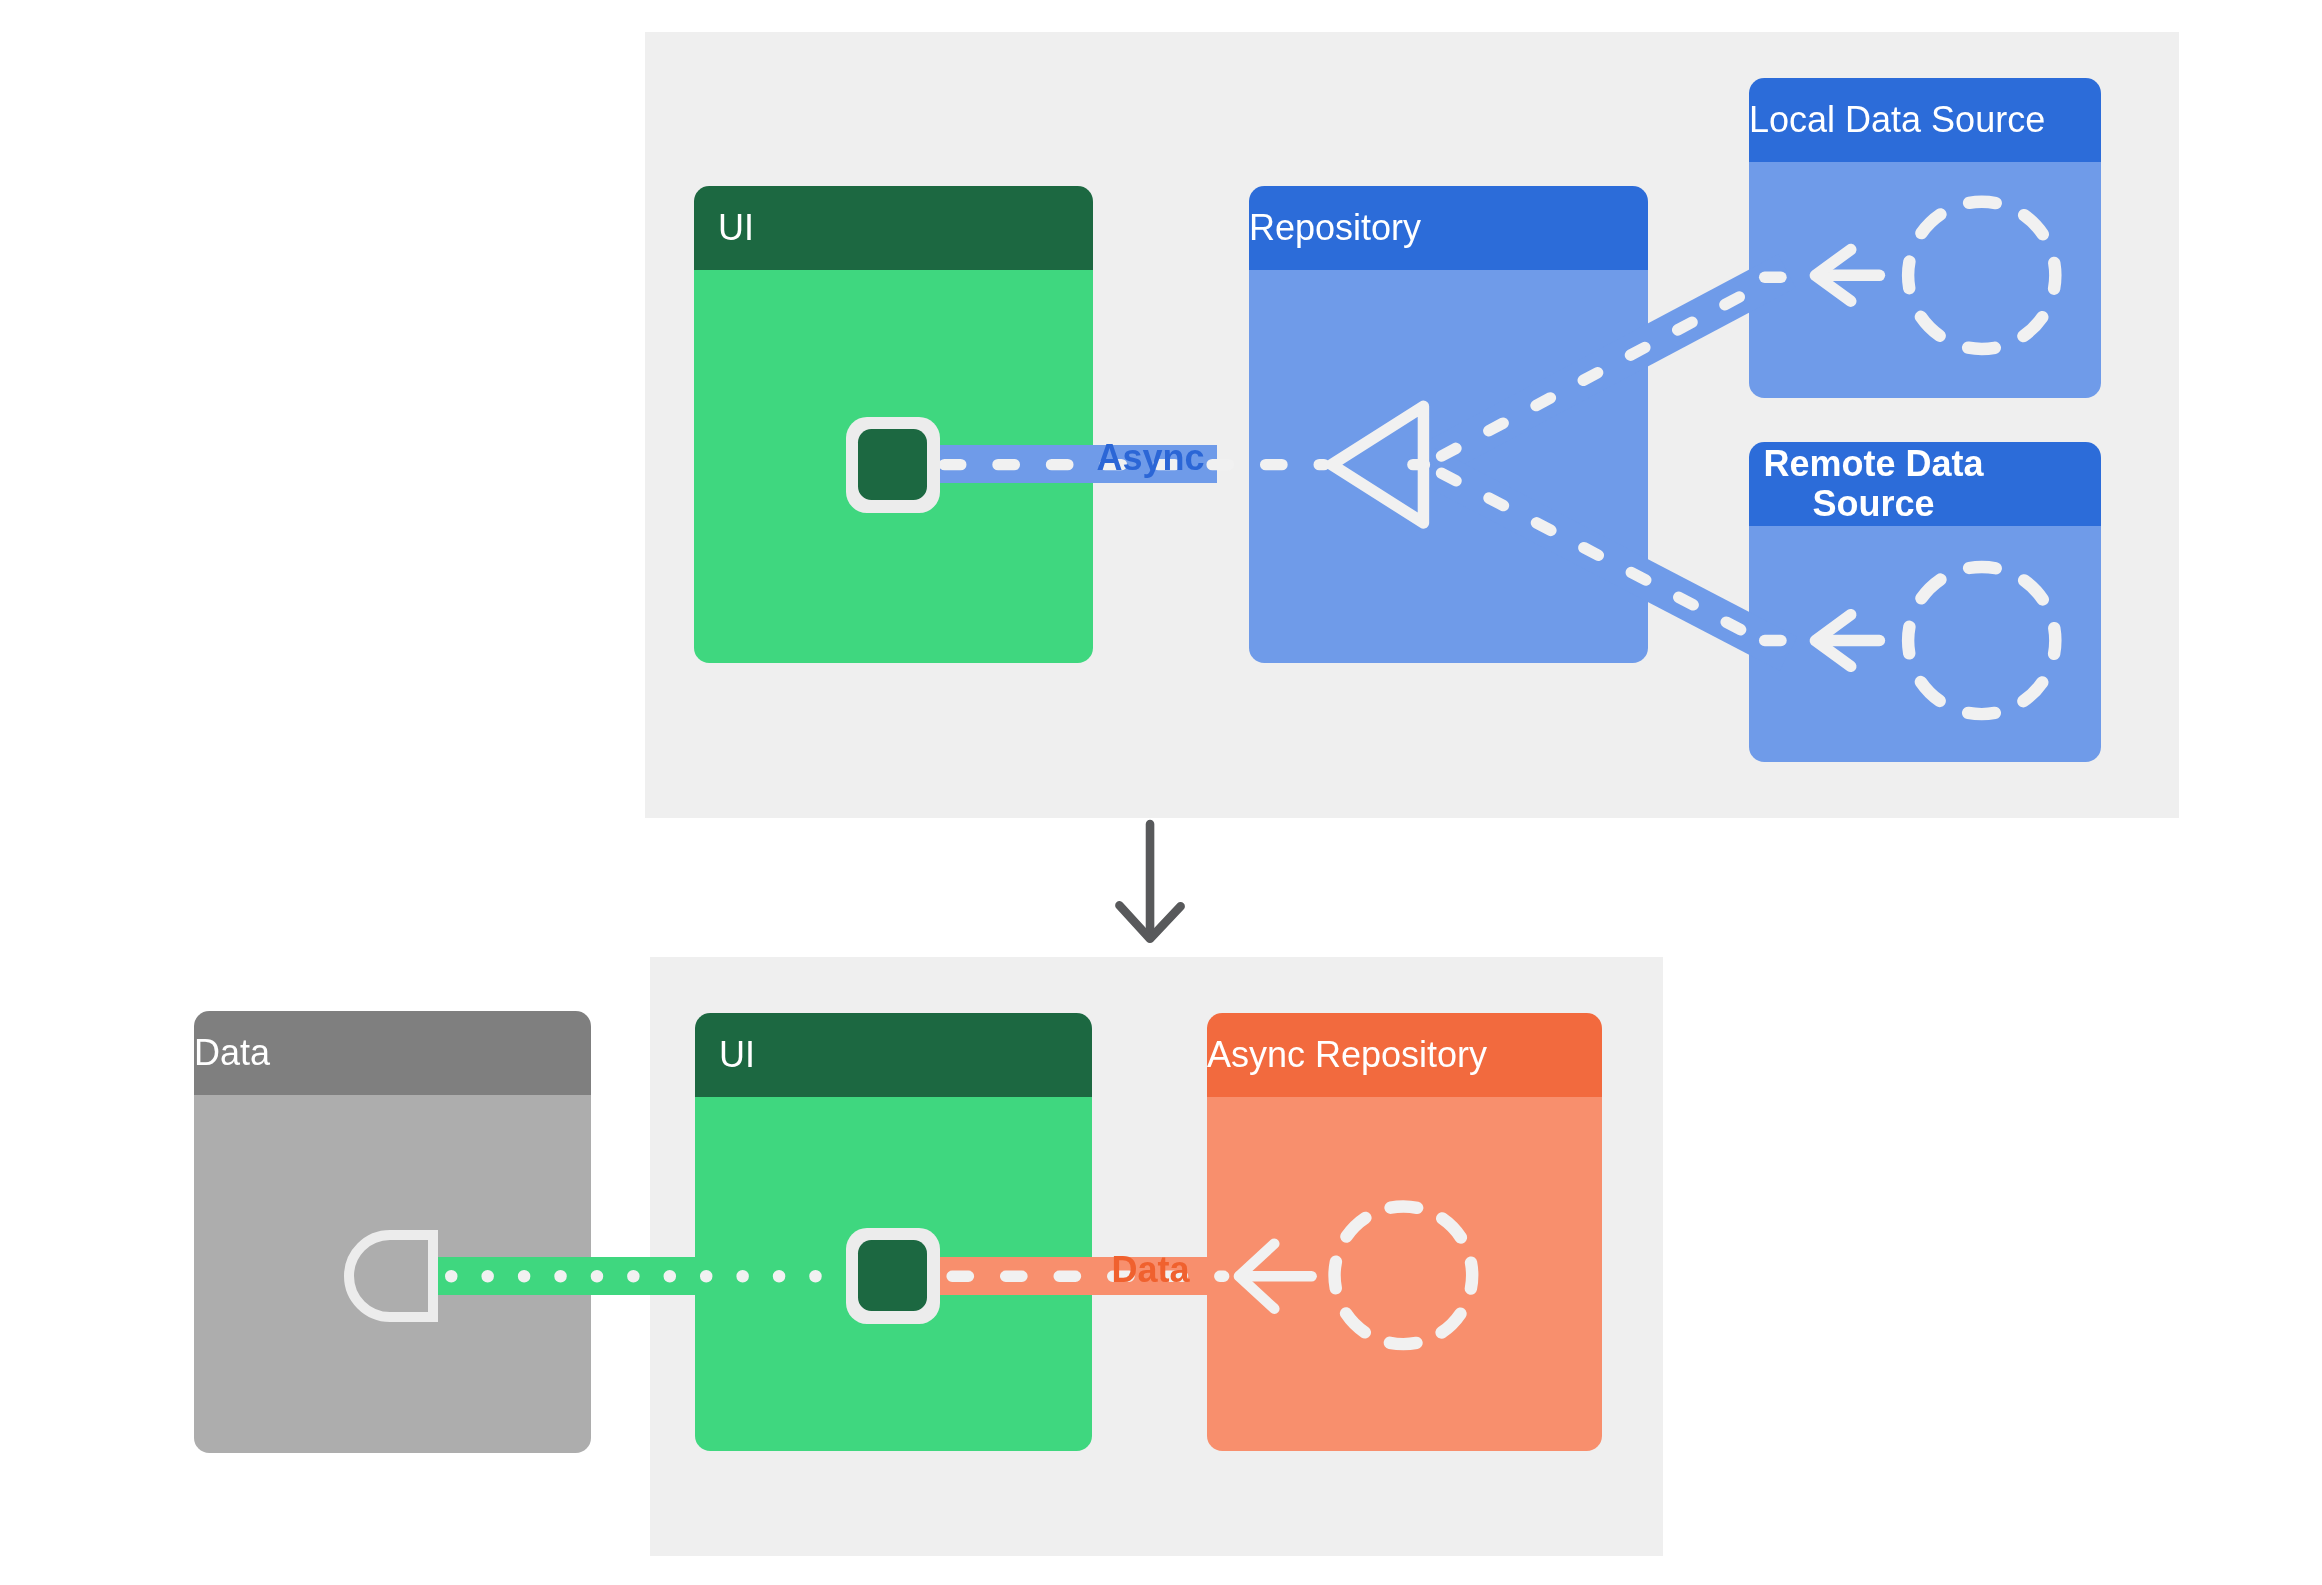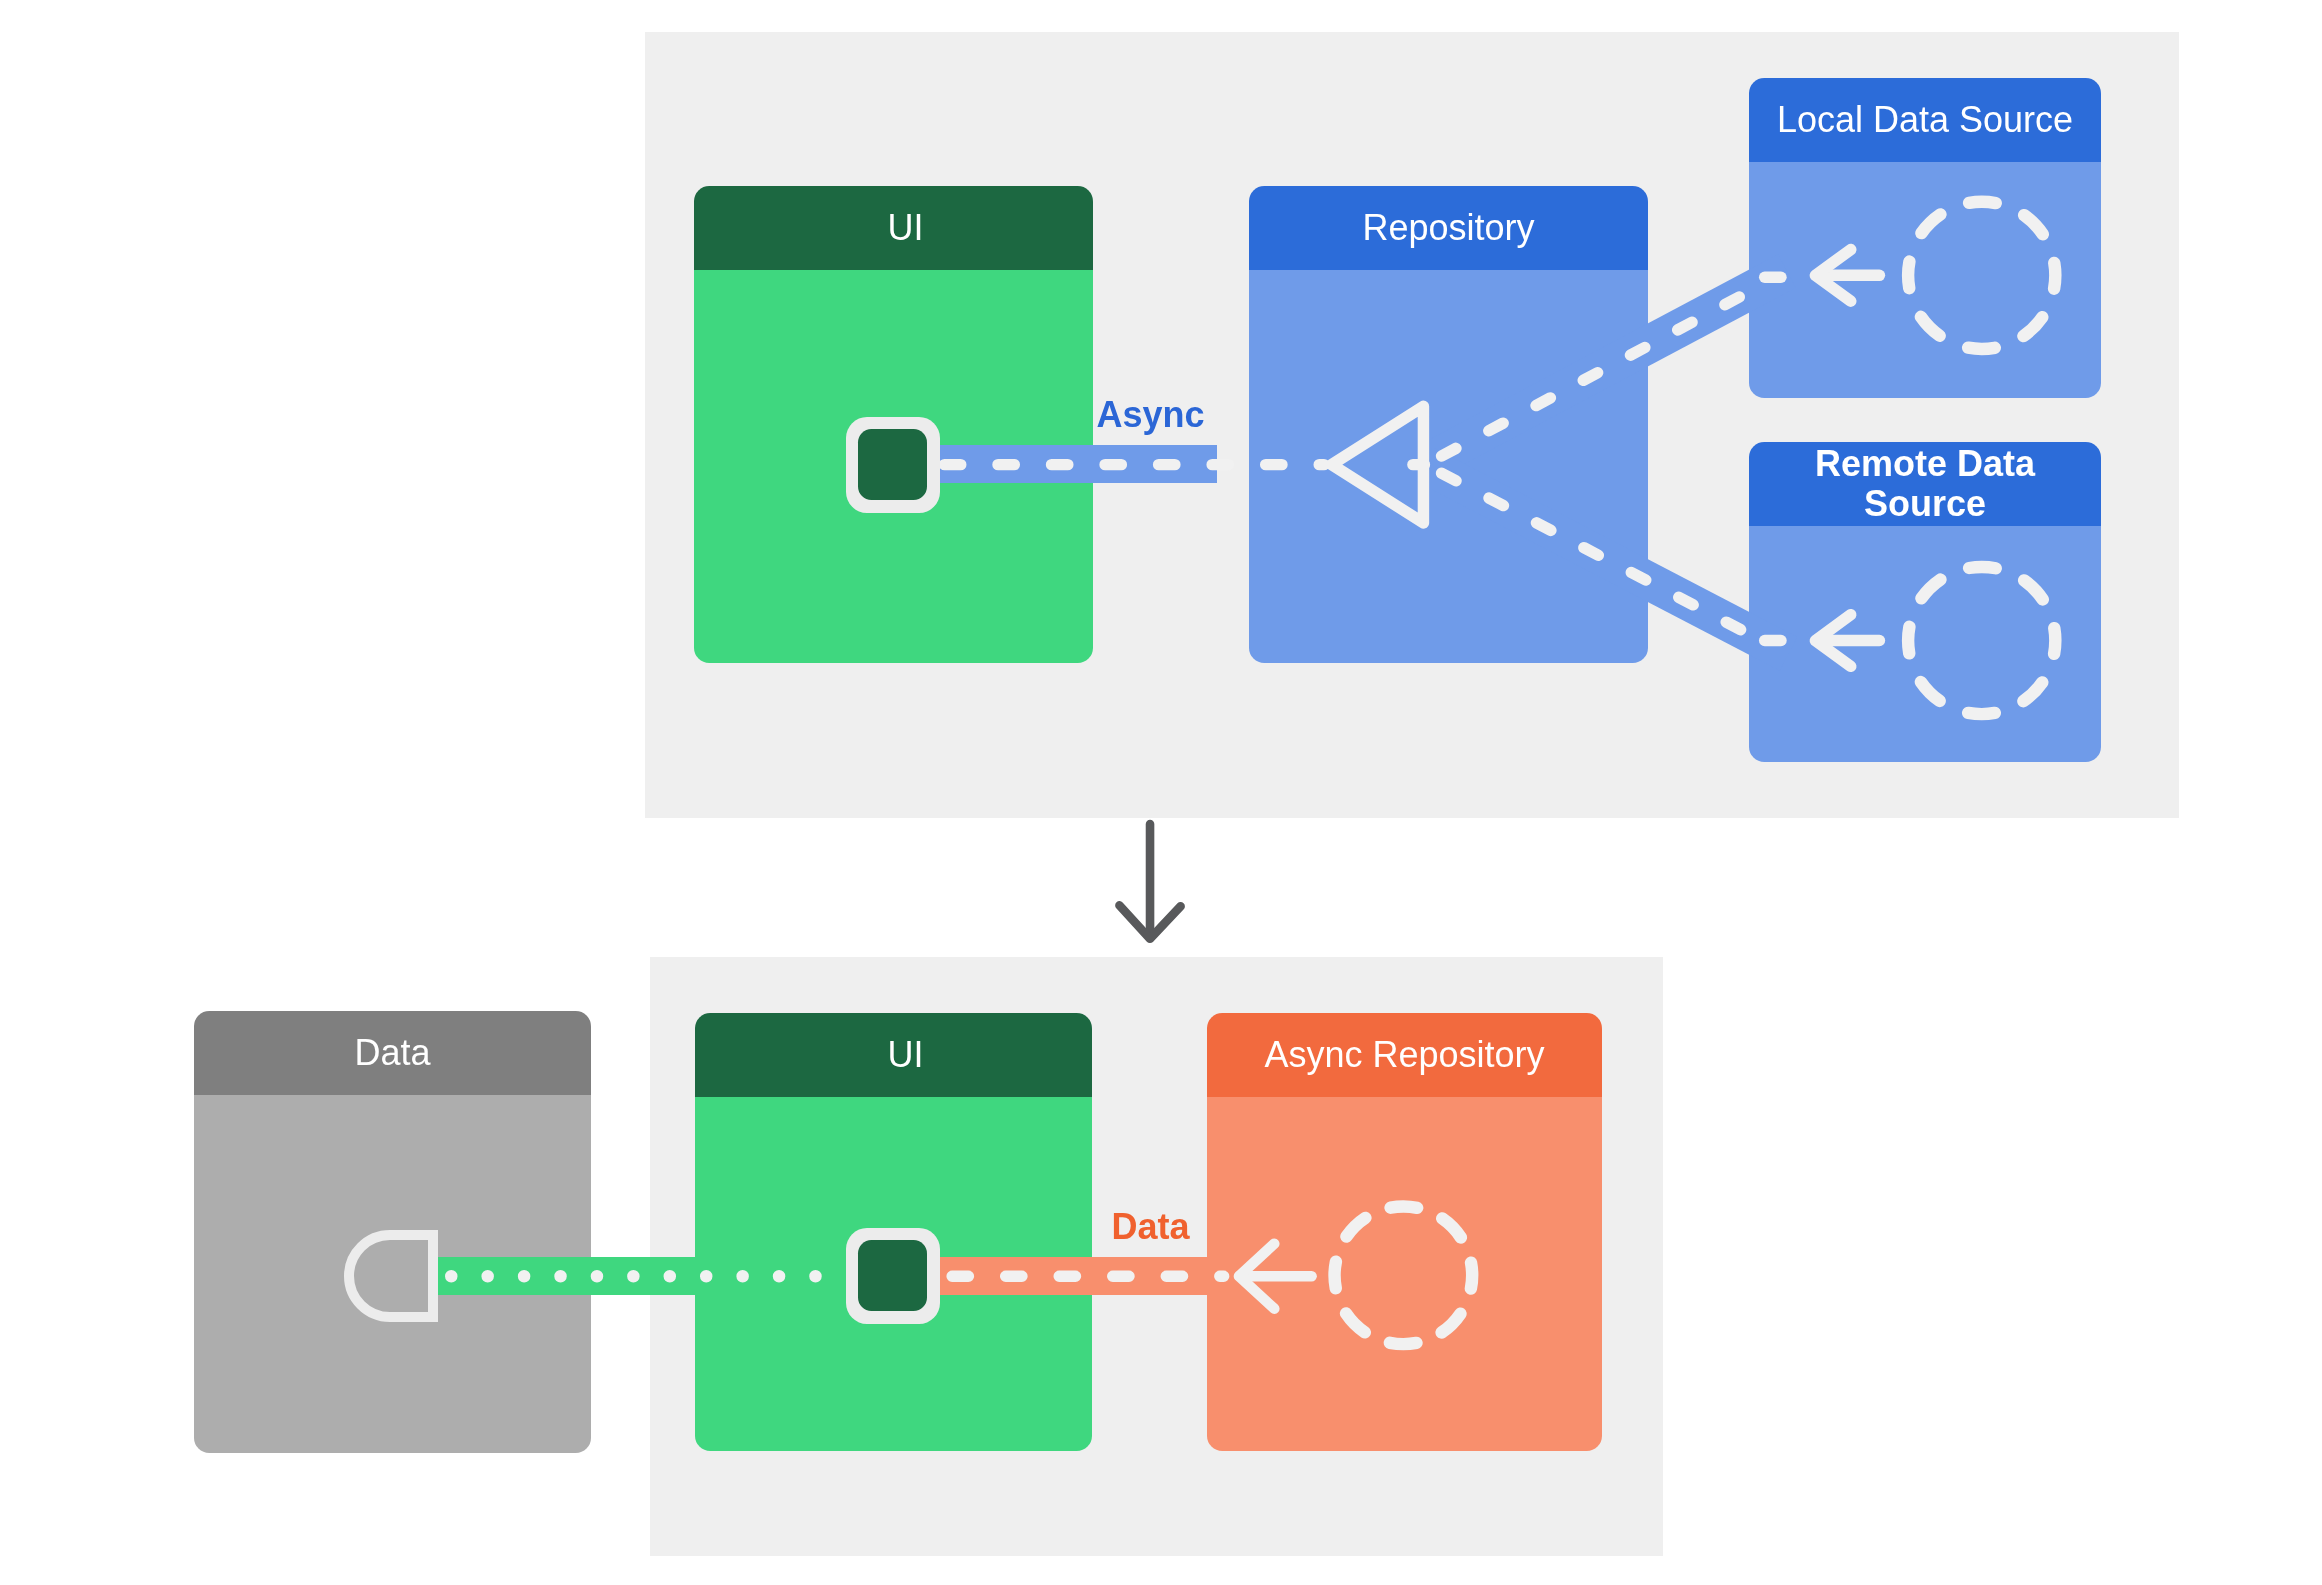--- a/index.html
+++ b/index.html
@@ -3,21 +3,21 @@
 <meta charset="utf-8">
 <style>
   html,body{margin:0;padding:0;background:#ffffff;}
   .stage{position:relative;width:2323px;height:1586px;background:#ffffff;
          font-family:"Liberation Sans",sans-serif;overflow:hidden;}
   .panel{position:absolute;background:#efefef;}
   #top-panel{left:645px;top:32px;width:1534px;height:786px;}
   #bottom-panel{left:650px;top:957px;width:1013px;height:599px;}
 
   .box{position:absolute;border-radius:15.3px;overflow:hidden;display:flex;flex-direction:column;}
-  .box-header{height:84px;flex:none;display:flex;align-items:center;justify-content:center;
+  .box-header{height:84px;flex:none;display:flex;align-items:center;
               color:#ffffff;font-size:36px;line-height:1.12;text-align:center;}
   .box-body{flex:1;}
   .hdr-green{background:#1c6841;padding-left:24px;} .body-green{background:#3fd77f;}
   .hdr-blue{background:#2c6cd9;}  .body-blue{background:#6f9be9;}
   .hdr-gray{background:#7f7f7f;}  .body-gray{background:#adadad;}
   .hdr-orange{background:#f26a3e;}.body-orange{background:#f88f6d;}
   #box-ui-top{left:694px;top:186px;width:399px;height:477px;}
   #box-repo{left:1207px;top:186px;width:399px;height:477px;margin-left:42px;}
   #box-local{left:1749px;top:78px;width:352px;height:320px;}
   #box-remote{left:1749px;top:442px;width:352px;height:320px;}
@@ -40,21 +40,21 @@
 
   .square{position:absolute;width:94px;height:96px;border-radius:21px;background:#ececec;}
   #square-top{left:846px;top:417px;}
   #square-bottom{left:846px;top:1228px;}
   .square-inner{position:absolute;left:12.4px;top:12.4px;width:69px;height:71px;
                 border-radius:13.4px;background:#1c6841;}
 
   #socket{position:absolute;left:344px;top:1230px;width:94px;height:92px;box-sizing:border-box;
           border:10.5px solid #ececec;border-radius:46px 0 0 46px;background:transparent;}
 
-  .flow-label{position:absolute;width:115px;text-align:center;font-size:36px;font-weight:700;}
+  .flow-label{position:absolute;width:115px;text-align:center;font-size:36px;font-weight:700;margin-top:43px;}
   #label-async{left:1093px;top:394px;color:#2b66d6;}
   #label-sync{left:1093px;top:1206px;color:#f0612e;}
 </style>
 </head>
 <body>
 
 <div class="stage">
 
   <div class="panel" id="top-panel"></div>
   <div class="panel" id="bottom-panel"></div>

